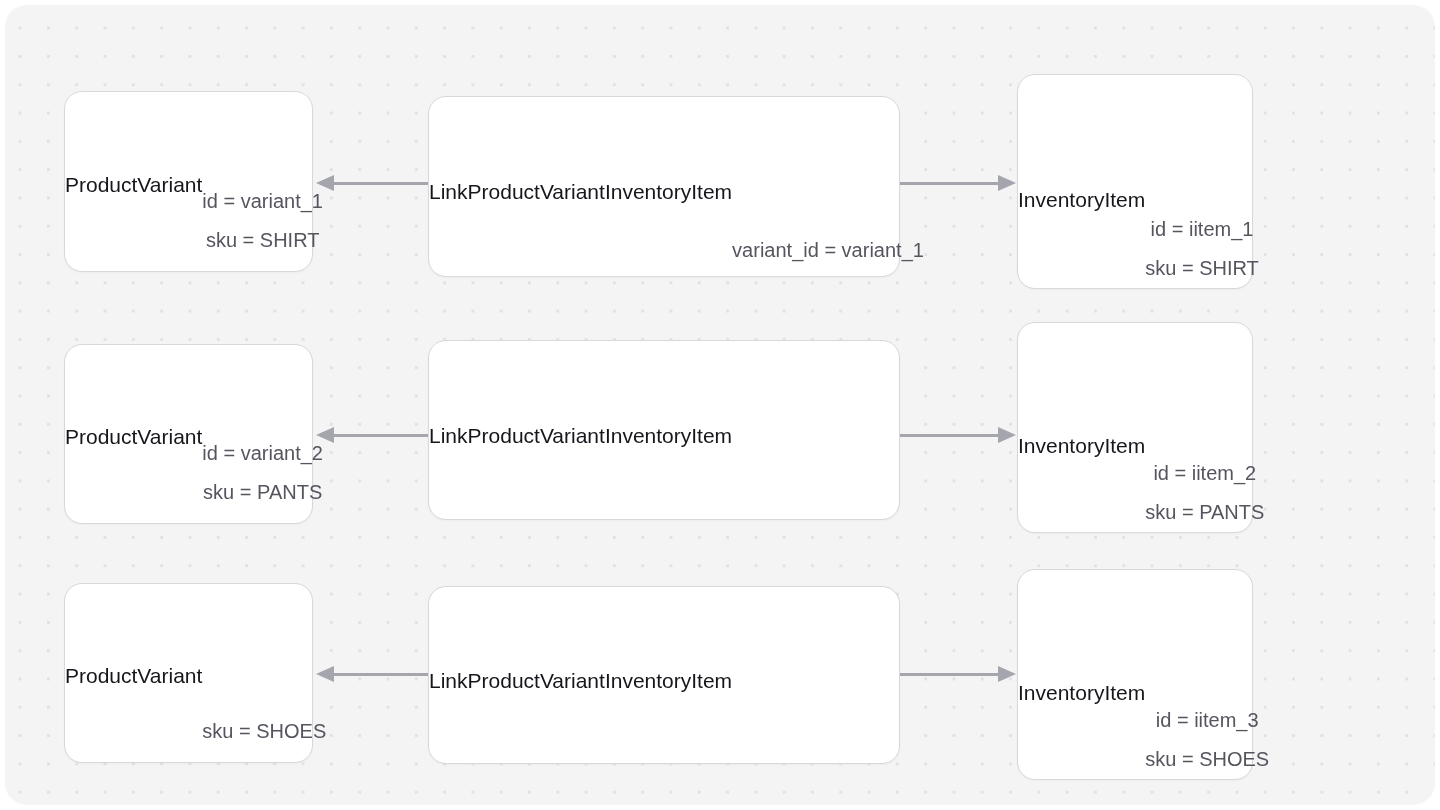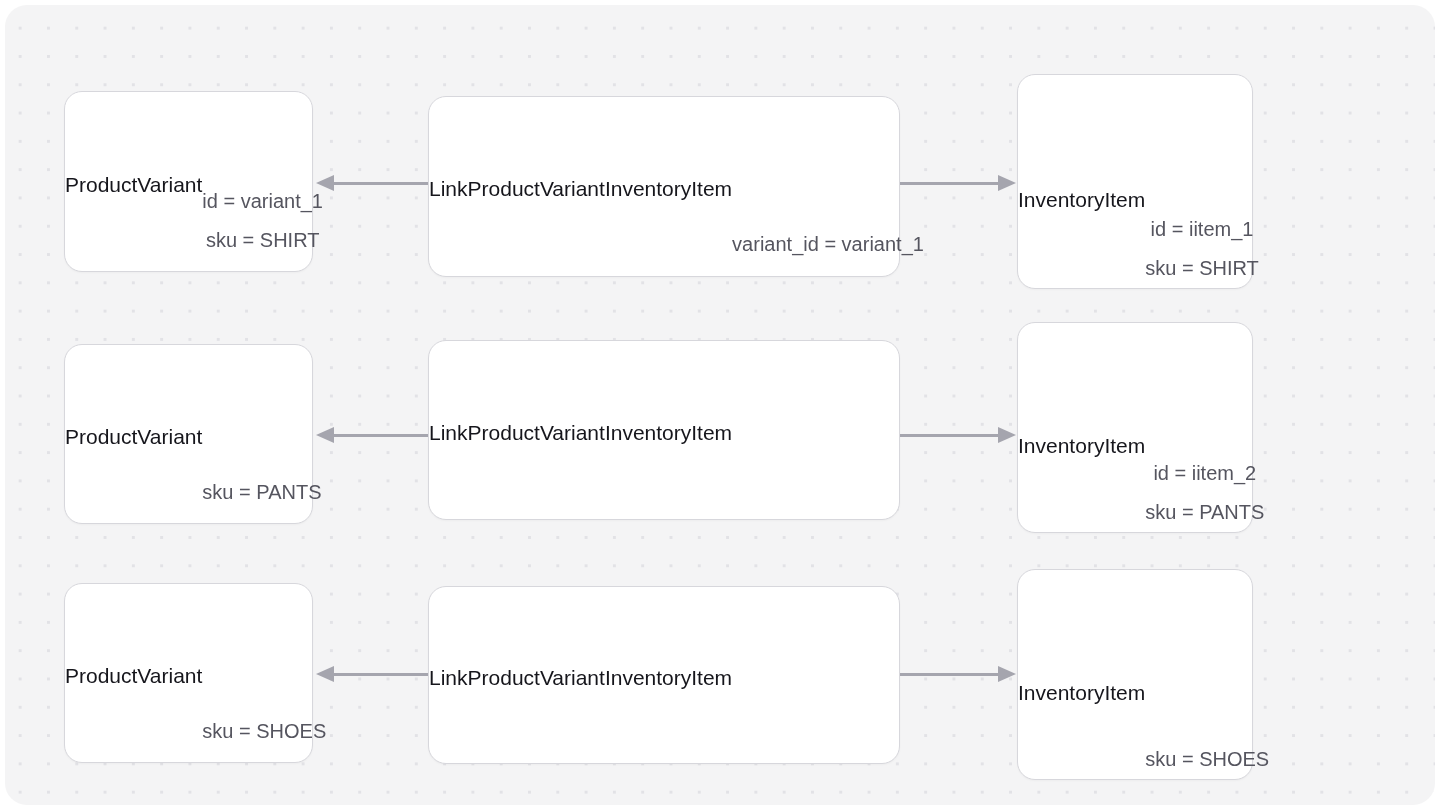--- a/index.html
+++ b/index.html
@@ -51,21 +51,21 @@
   }
   .node-body {
     margin-top: auto;
     text-align: center;
     font-size: 20px;
     line-height: 39px;
     color: #55555f;
     white-space: nowrap;
   }
   .col-pv   { padding-top: 17px; padding-bottom: 11px; }
-  .col-link { padding-top: 17px; padding-bottom: 12px; }
+  .col-link { padding-top: 17px; padding-bottom: 6px; }
   .col-ii   { padding-top: 37px; }
 
   
   .n-r1-pv   { left:  64px; top:  91px; width: 249px; height: 181px; }
   .n-r1-link { left: 428px; top:  96px; width: 472px; height: 181px; }
   .n-r1-ii   { left:1017px; top:  74px; width: 236px; height: 215px; }
   .n-r2-pv   { left:  64px; top: 344px; width: 249px; height: 180px; }
   .n-r2-link { left: 428px; top: 340px; width: 472px; height: 180px; }
   .n-r2-ii   { left:1017px; top: 322px; width: 236px; height: 211px; }
   .n-r3-pv   { left:  64px; top: 583px; width: 249px; height: 180px; }
@@ -130,20 +130,21 @@
         <div>id = iitem_1</div>
         <div>sku = SHIRT</div>
       </div>
     </div>
     <div class="arrow arrow-left a-l a-y1"></div>
     <div class="arrow arrow-right a-r a-y1"></div>
 
     <div class="node col-pv n-r2-pv">
       <div class="node-title">ProductVariant</div>
       <div class="node-body">
+        <div>id = variant_2</div>
         <div>sku = PANTS</div>
       </div>
     </div>
     <div class="node col-link n-r2-link">
       <div class="node-title">LinkProductVariantInventoryItem</div>
     </div>
     <div class="node col-ii n-r2-ii">
       <div class="node-title">InventoryItem</div>
       <div class="node-body">
         <div>id = iitem_2</div>
@@ -160,20 +161,21 @@
       </div>
     </div>
     <div class="node col-link n-r3-link">
       <div class="node-title">LinkProductVariantInventoryItem</div>
       <div class="node-body">
       </div>
     </div>
     <div class="node col-ii n-r3-ii">
       <div class="node-title">InventoryItem</div>
       <div class="node-body">
+        <div>id = iitem_3</div>
         <div>sku = SHOES</div>
       </div>
     </div>
     <div class="arrow arrow-left a-l a-y3"></div>
     <div class="arrow arrow-right a-r a-y3"></div>
 
   </div>
 </div>
 
 </body></html>

